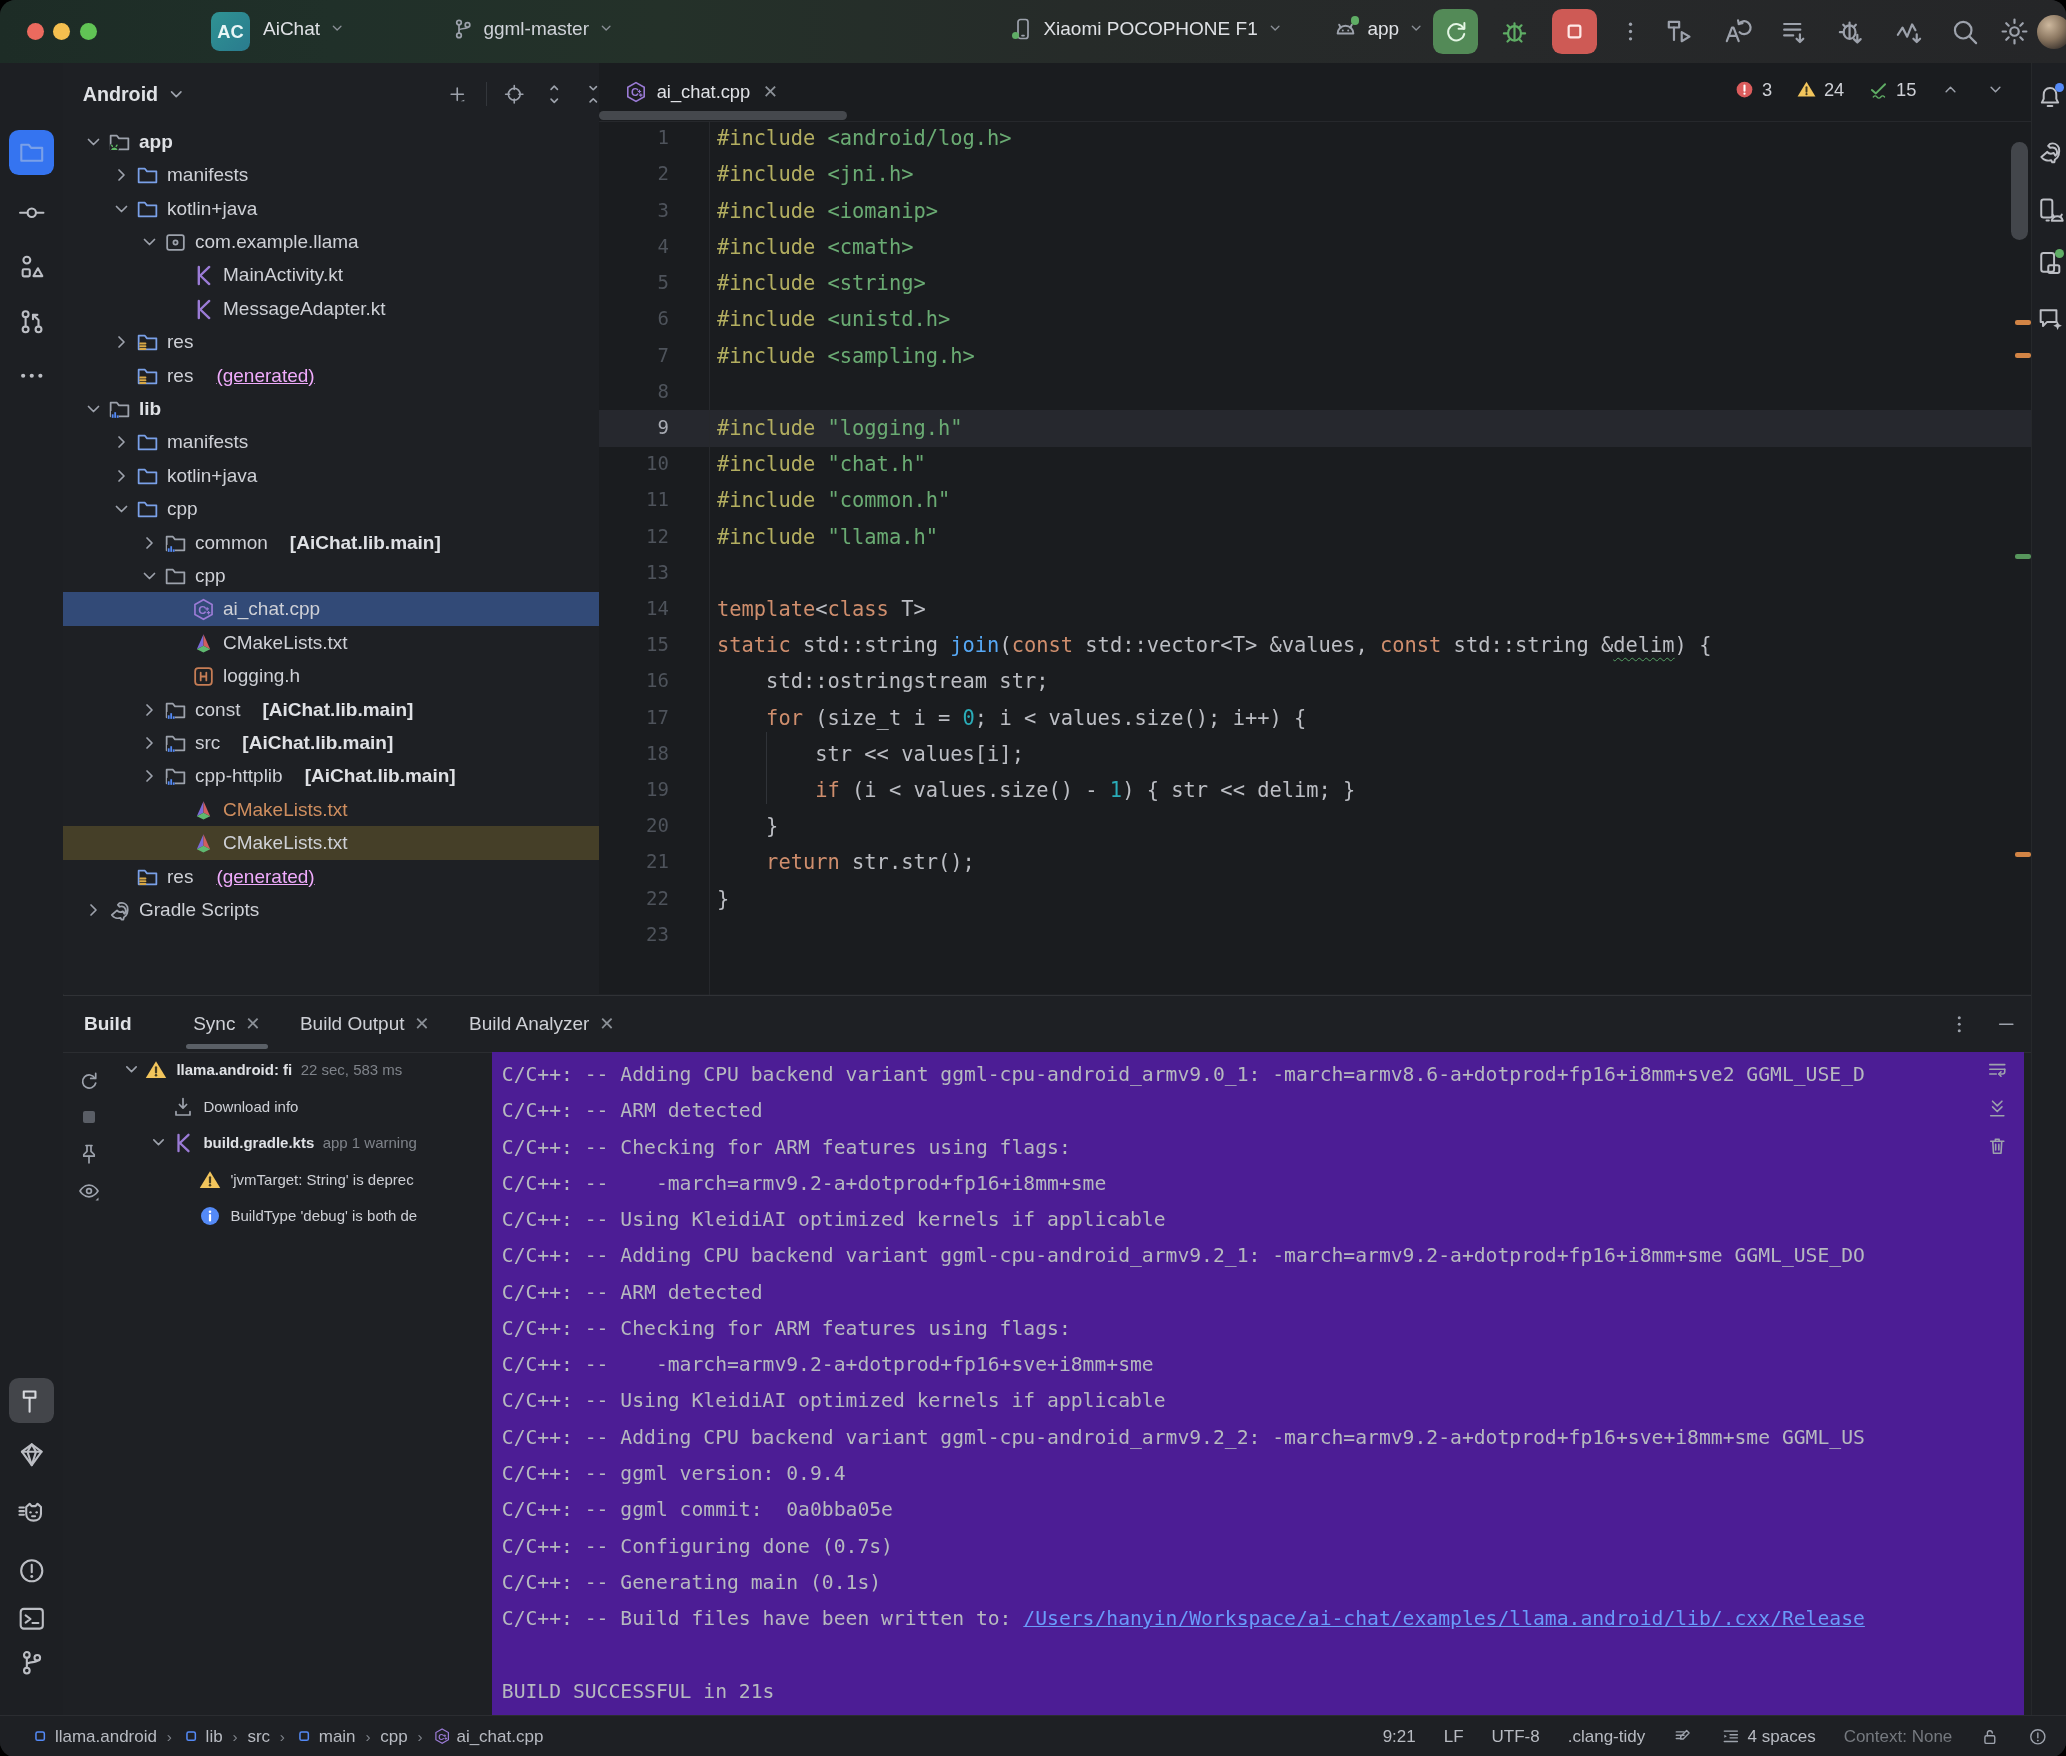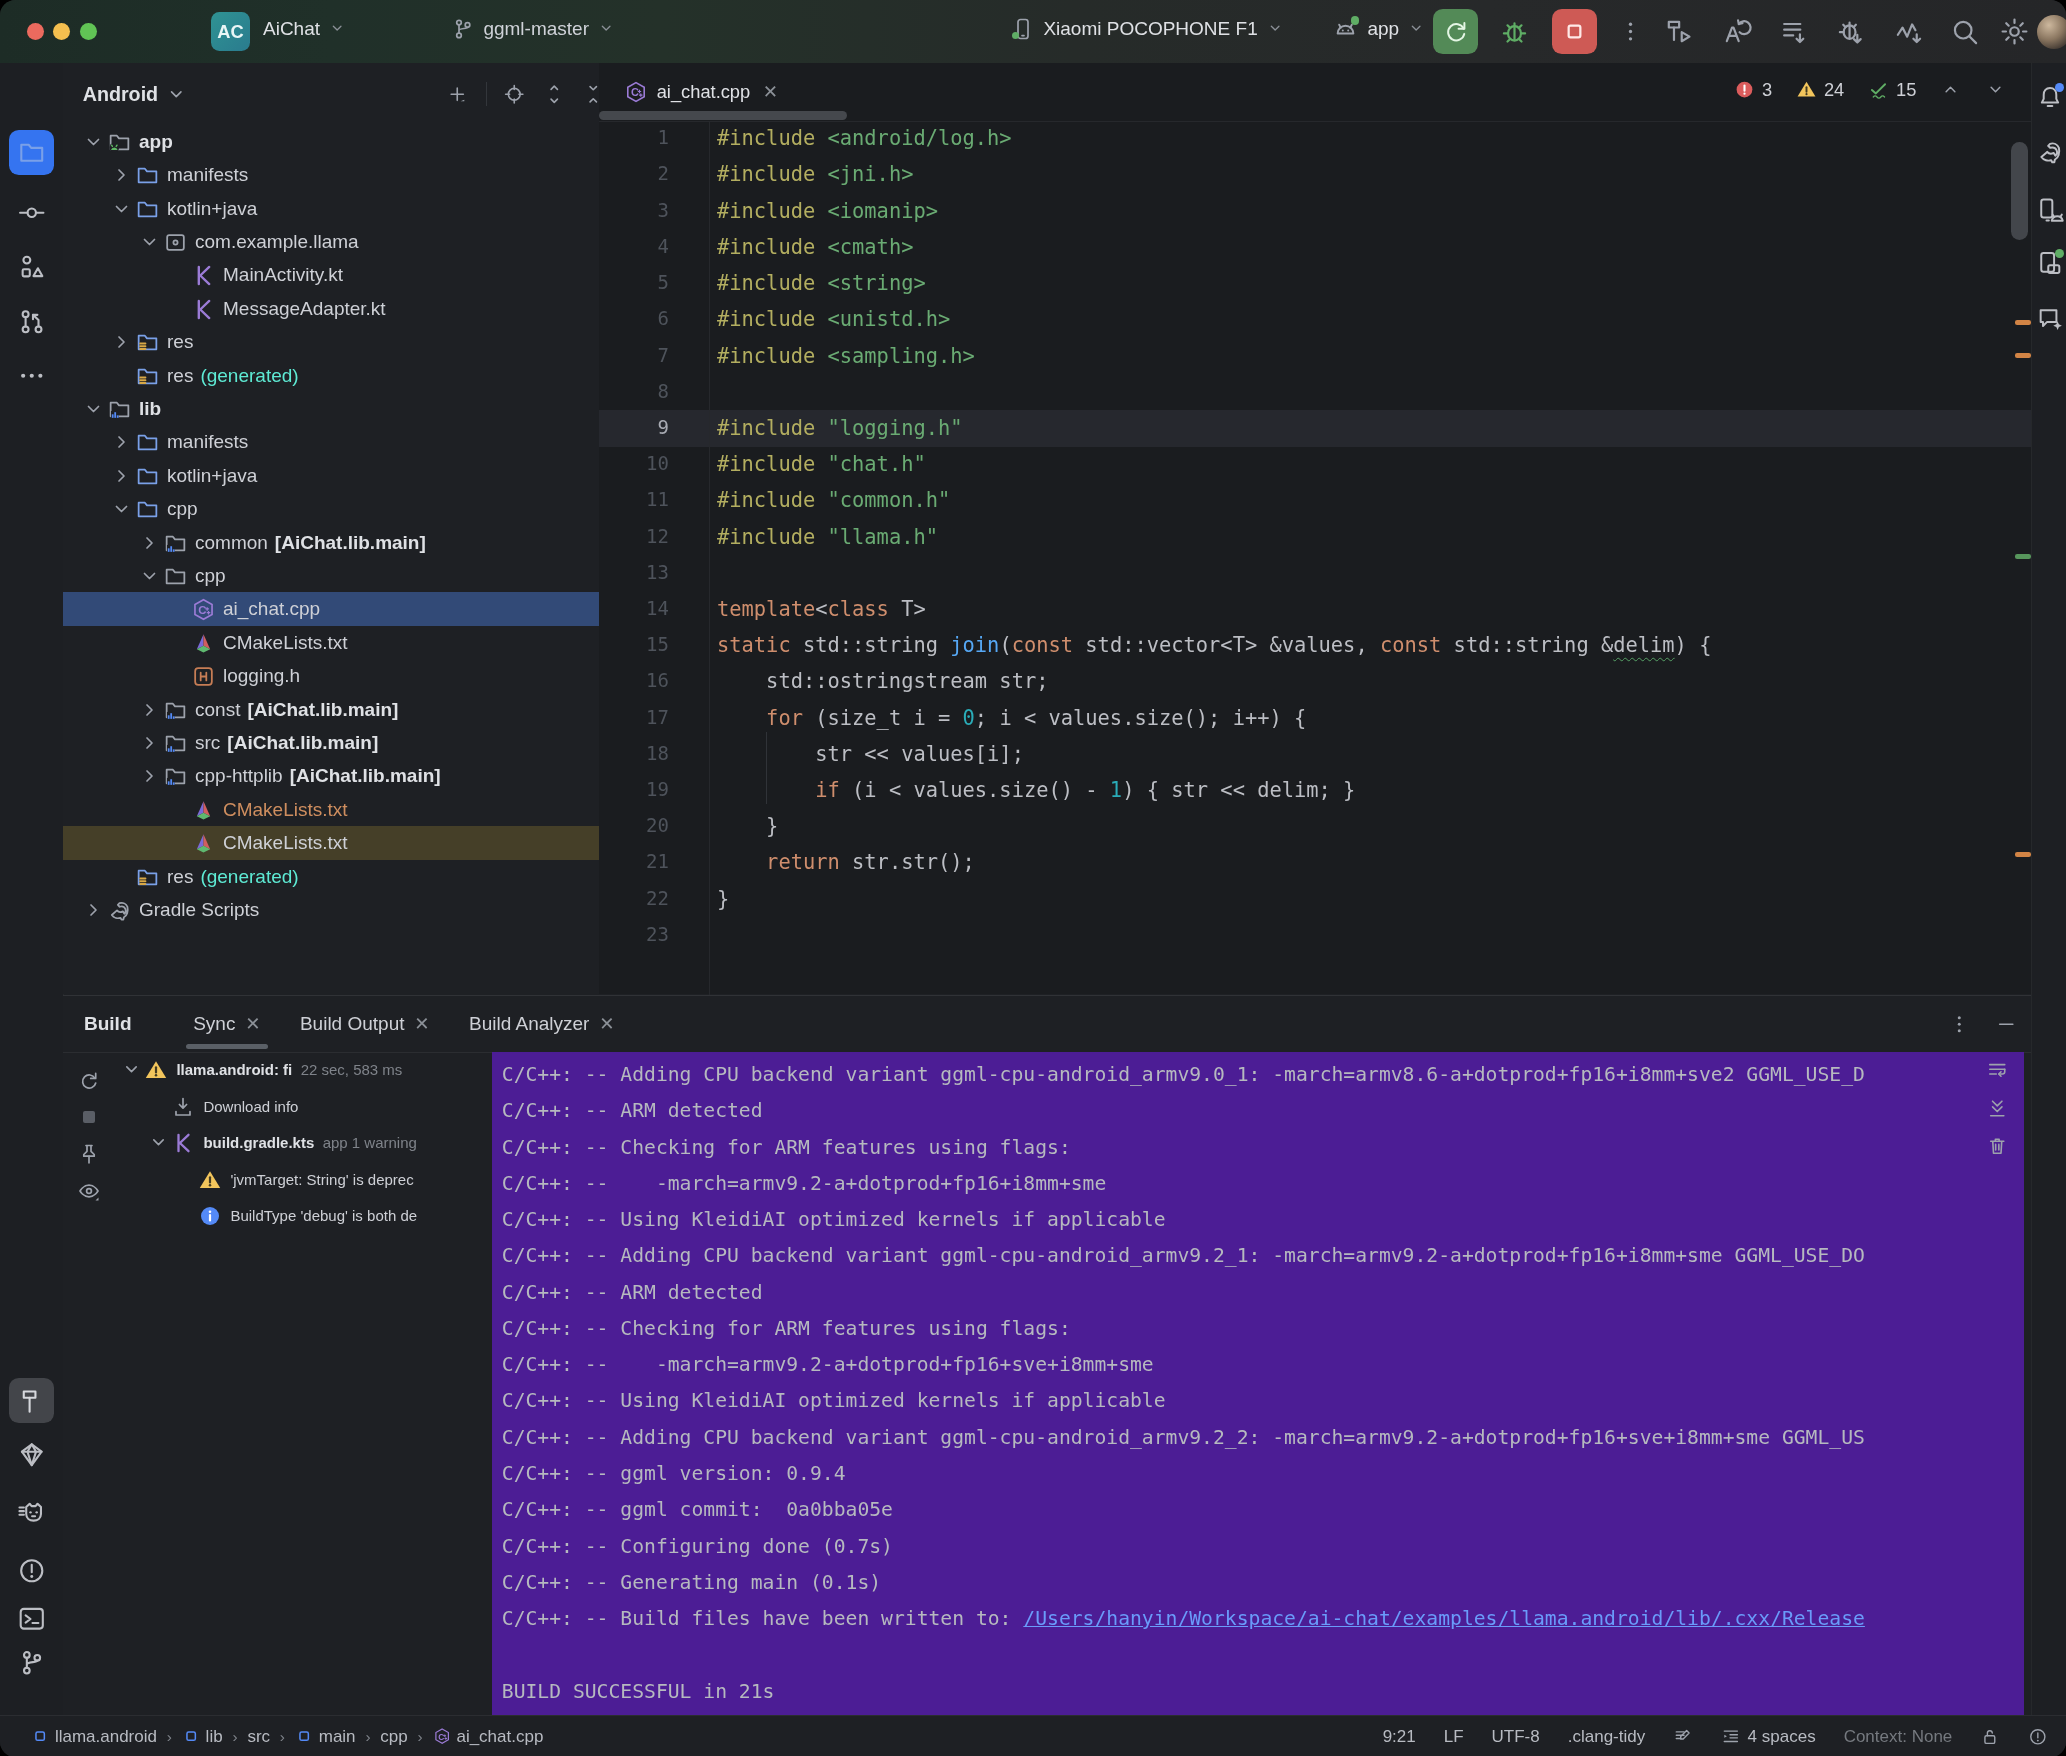--- a/index.html
+++ b/index.html
@@ -36,22 +36,22 @@
 
   
   #project{left:63px;top:63px;width:536px;height:931px;background:#1e2024;}
   #projHead{position:absolute;left:0;top:0;width:536px;height:62px;display:flex;align-items:center;}
   #projTitle{margin-left:19.7px;font-size:19.7px;font-weight:600;color:#dfe1e5;display:flex;align-items:center;gap:7px;}
   .ph-ico{width:22.5px;height:22.5px;color:#9da2ac;}
   .tree-row{position:absolute;left:0;width:536px;height:34px;display:flex;align-items:center;font-size:19px;color:#ced0d6;}
   .tree-row .chev{width:27px;height:24px;flex:none;color:#9da2ac;}
   .tree-row .ficon{width:25px;height:25px;flex:none;margin-right:7px;}
   .tree-row .lbl{white-space:nowrap;}
-  .tree-row .sfx{color:#5eead4;margin-left:7px;white-space:nowrap;}
-  .tree-row .sfx2{font-weight:700;color:#dfe1e5;margin-left:7px;white-space:nowrap;}
+  .tree-row .sfx{color:#f0abfc;margin-left:23px;white-space:nowrap;text-decoration:underline;}
+  .tree-row .sfx2{font-weight:700;color:#dfe1e5;margin-left:22px;white-space:nowrap;}
   .row-selected{background:#324a77;}
   .row-marked{background:#453f28;}
   .lbl-modified{color:#cf8e5f;}
   .lbl-bold{font-weight:700;color:#dfe1e5;}
 
   
   #editor{left:599px;top:63px;width:1432px;height:931px;background:#1a1c1f;}
   #tabbar{position:absolute;left:0;top:0;width:1432px;height:58px;border-bottom:1.4px solid #26282c;background:#1a1c1f;}
   #tab1{position:absolute;left:7px;top:0;height:58px;display:flex;align-items:center;gap:8.4px;padding:0 18.3px;font-size:18.3px;color:#dfe1e5;}
   #hscroll{position:absolute;left:0px;top:48px;width:248px;height:9.1px;border-radius:4.9px;background:#45484d;}

